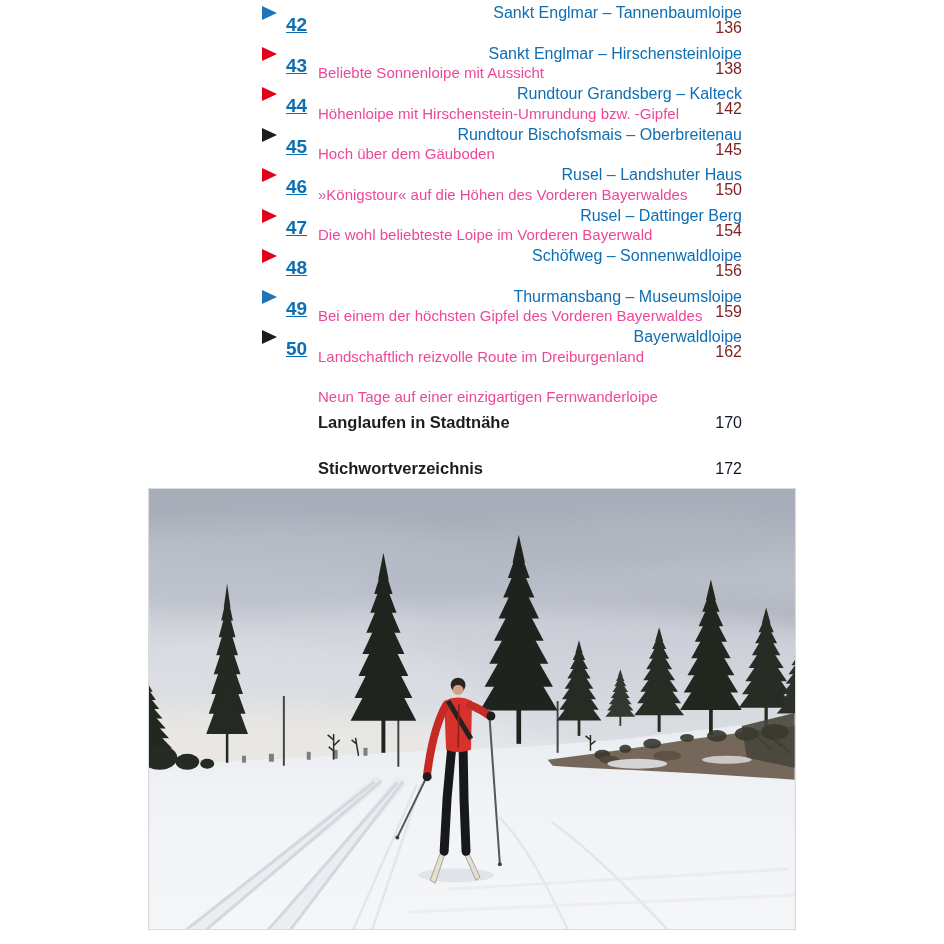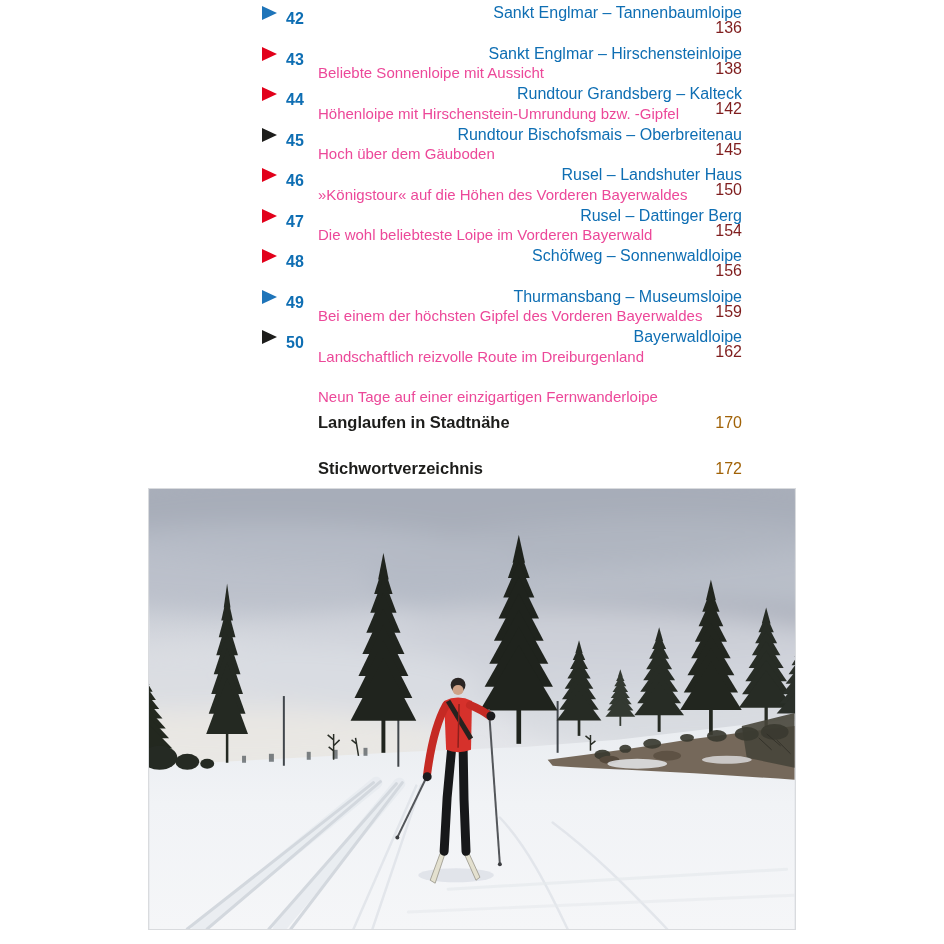--- a/index.html
+++ b/index.html
@@ -8,29 +8,29 @@
 
   
   #toc{position:absolute;left:262px;top:4px;width:480px;}
   .entry{position:relative;height:33.5px;margin-bottom:7px;padding-left:56px;}
   .marker{position:absolute;left:0;top:2px;width:0;height:0;
           border-top:7.5px solid transparent;border-bottom:7.5px solid transparent;
           border-left:15px solid #1d1d1b;}
   .m-blue{border-left-color:#1e74b9;}
   .m-red{border-left-color:#e2001a;}
   .m-black{border-left-color:#1d1d1b;}
-  .num{position:absolute;left:24px;top:6px;font-size:16px;font-weight:bold;color:#0e6eb3;line-height:17px;}
+  .num{position:absolute;left:24px;top:12px;font-size:19px;font-weight:bold;color:#0e6eb3;line-height:17px;text-decoration:underline;}
   .title{font-size:16px;font-weight:normal;color:#0e6eb3;line-height:17px;white-space:nowrap;text-align:right;}
   .sub{font-size:15px;color:#ec4899;line-height:16.5px;white-space:nowrap;margin-top:44px;}
   .pg{position:absolute;right:0;bottom:1px;font-size:16px;color:#7f1d1d;line-height:16.5px;}
 
   #extras{position:absolute;left:262px;top:385px;width:480px;}
   .xrow{position:relative;height:18px;padding-left:56px;margin-top:28px;}
   .xlabel{font-size:16.5px;font-weight:bold;color:#1d1d1b;line-height:18px;white-space:nowrap;}
-  .xpg{position:absolute;right:0;top:1px;font-size:16px;color:#a16207;line-height:18px;}
+  .xpg{position:absolute;right:0;top:1px;font-size:16px;color:#0f172a;line-height:18px;}
 
   
   #photo{position:absolute;left:148px;top:488px;width:648px;height:442px;
          border:1px solid #d9dbde;box-sizing:border-box;background:#dfe2e7;}
   #photo svg{display:block;}
 </style>
 </head>
 <body>
 
 <div id="page">

